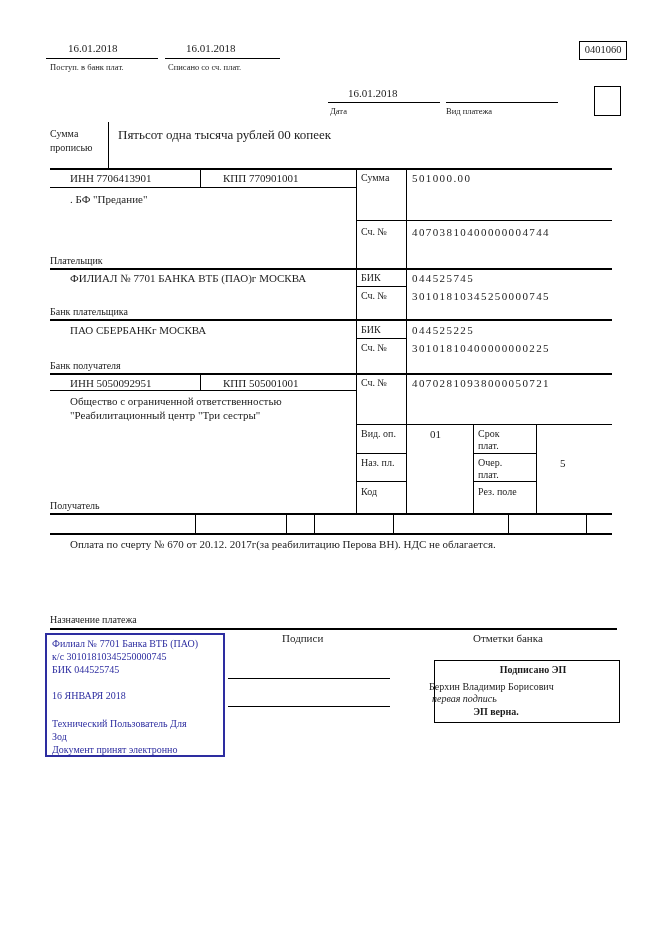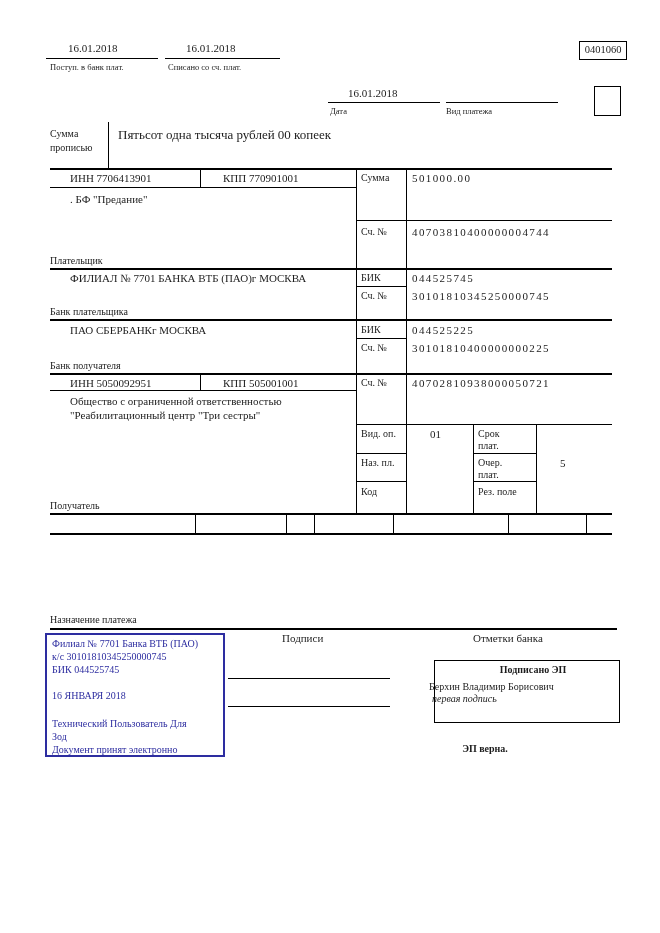--- a/index.html
+++ b/index.html
@@ -116,20 +116,21 @@
   <div class="abs t" style="left:412px;top:428px;">01</div>
   <div class="abs clbl" style="left:478px;top:428px;">Срок</div>
   <div class="abs clbl" style="left:478px;top:440px;">плат.</div>
   <div class="abs clbl" style="left:361px;top:457px;">Наз. пл.</div>
   <div class="abs clbl" style="left:478px;top:457px;">Очер.</div>
   <div class="abs clbl" style="left:478px;top:469px;">плат.</div>
   <div class="abs t" style="left:542px;top:457px;">5</div>
   <div class="abs clbl" style="left:361px;top:486px;">Код</div>
   <div class="abs clbl" style="left:478px;top:486px;">Рез. поле</div>
 
+  <div class="abs t" style="left:52px;top:538px;">Оплата по счерту № 670 от 20.12. 2017г(за реабилитацию Перова ВН). НДС не облагается.</div>
   <div class="abs slbl" style="left:50px;top:614px;">Назначение платежа</div>
   <div class="hl" style="left:50px;top:628px;width:567px;"></div>
 
   <div class="abs t" style="left:264px;top:632px;">Подписи</div>
   <div class="abs t" style="left:455px;top:632px;">Отметки банка</div>
 
   <div class="stamp-blue" style="left:45px;top:633px;width:180px;height:124px;"></div>
   <div class="abs b10 blue" style="left:52px;top:638px;">Филиал № 7701 Банка ВТБ (ПАО)</div>
   <div class="abs b10 blue" style="left:52px;top:651px;">к/с 30101810345250000745</div>
   <div class="abs b10 blue" style="left:52px;top:664px;">БИК 044525745</div>
@@ -138,15 +139,15 @@
   <div class="abs b10 blue" style="left:52px;top:731px;">Зод</div>
   <div class="abs b10 blue" style="left:52px;top:744px;">Документ принят электронно</div>
 
   <div class="hl2" style="left:228px;top:678px;width:162px;height:1.2px;"></div>
   <div class="hl2" style="left:228px;top:706px;width:162px;height:1.2px;"></div>
 
   <div class="box" style="left:422px;top:660px;width:186px;height:63px;border-width:1.2px;"></div>
   <div class="abs b10 bold ctr" style="left:422px;top:664px;width:222px;">Подписано ЭП</div>
   <div class="abs b10" style="left:429px;top:681px;">Берхин Владимир Борисович</div>
   <div class="abs b10 ital" style="left:432px;top:693px;">первая подпись</div>
-  <div class="abs b10 bold ctr" style="left:406px;top:706px;width:158px;margin-top:37px;">ЭП верна.</div>
+  <div class="abs b10 bold ctr" style="left:417px;top:706px;width:158px;">ЭП верна.</div>
 
 </div>
 
 </body></html>

